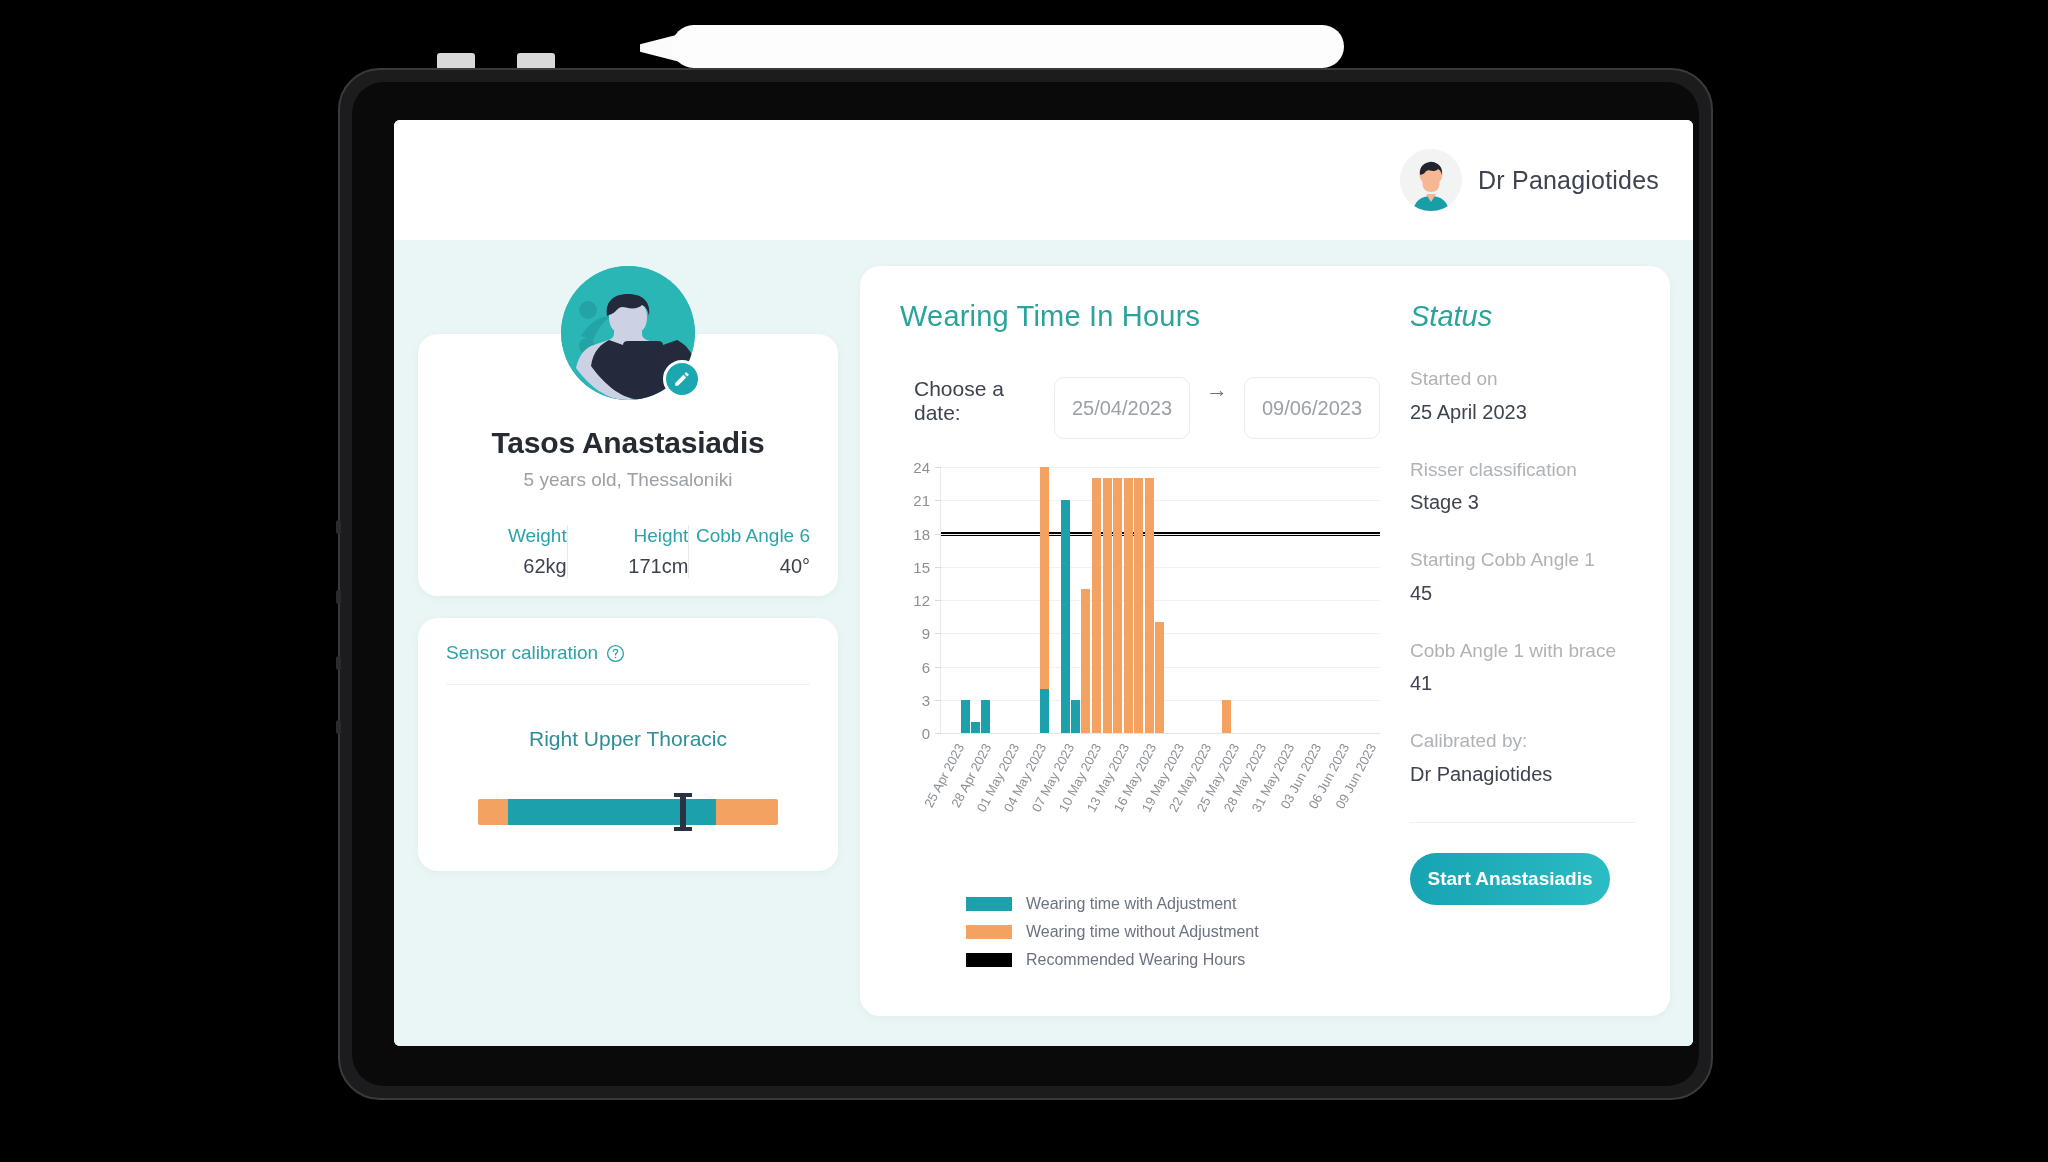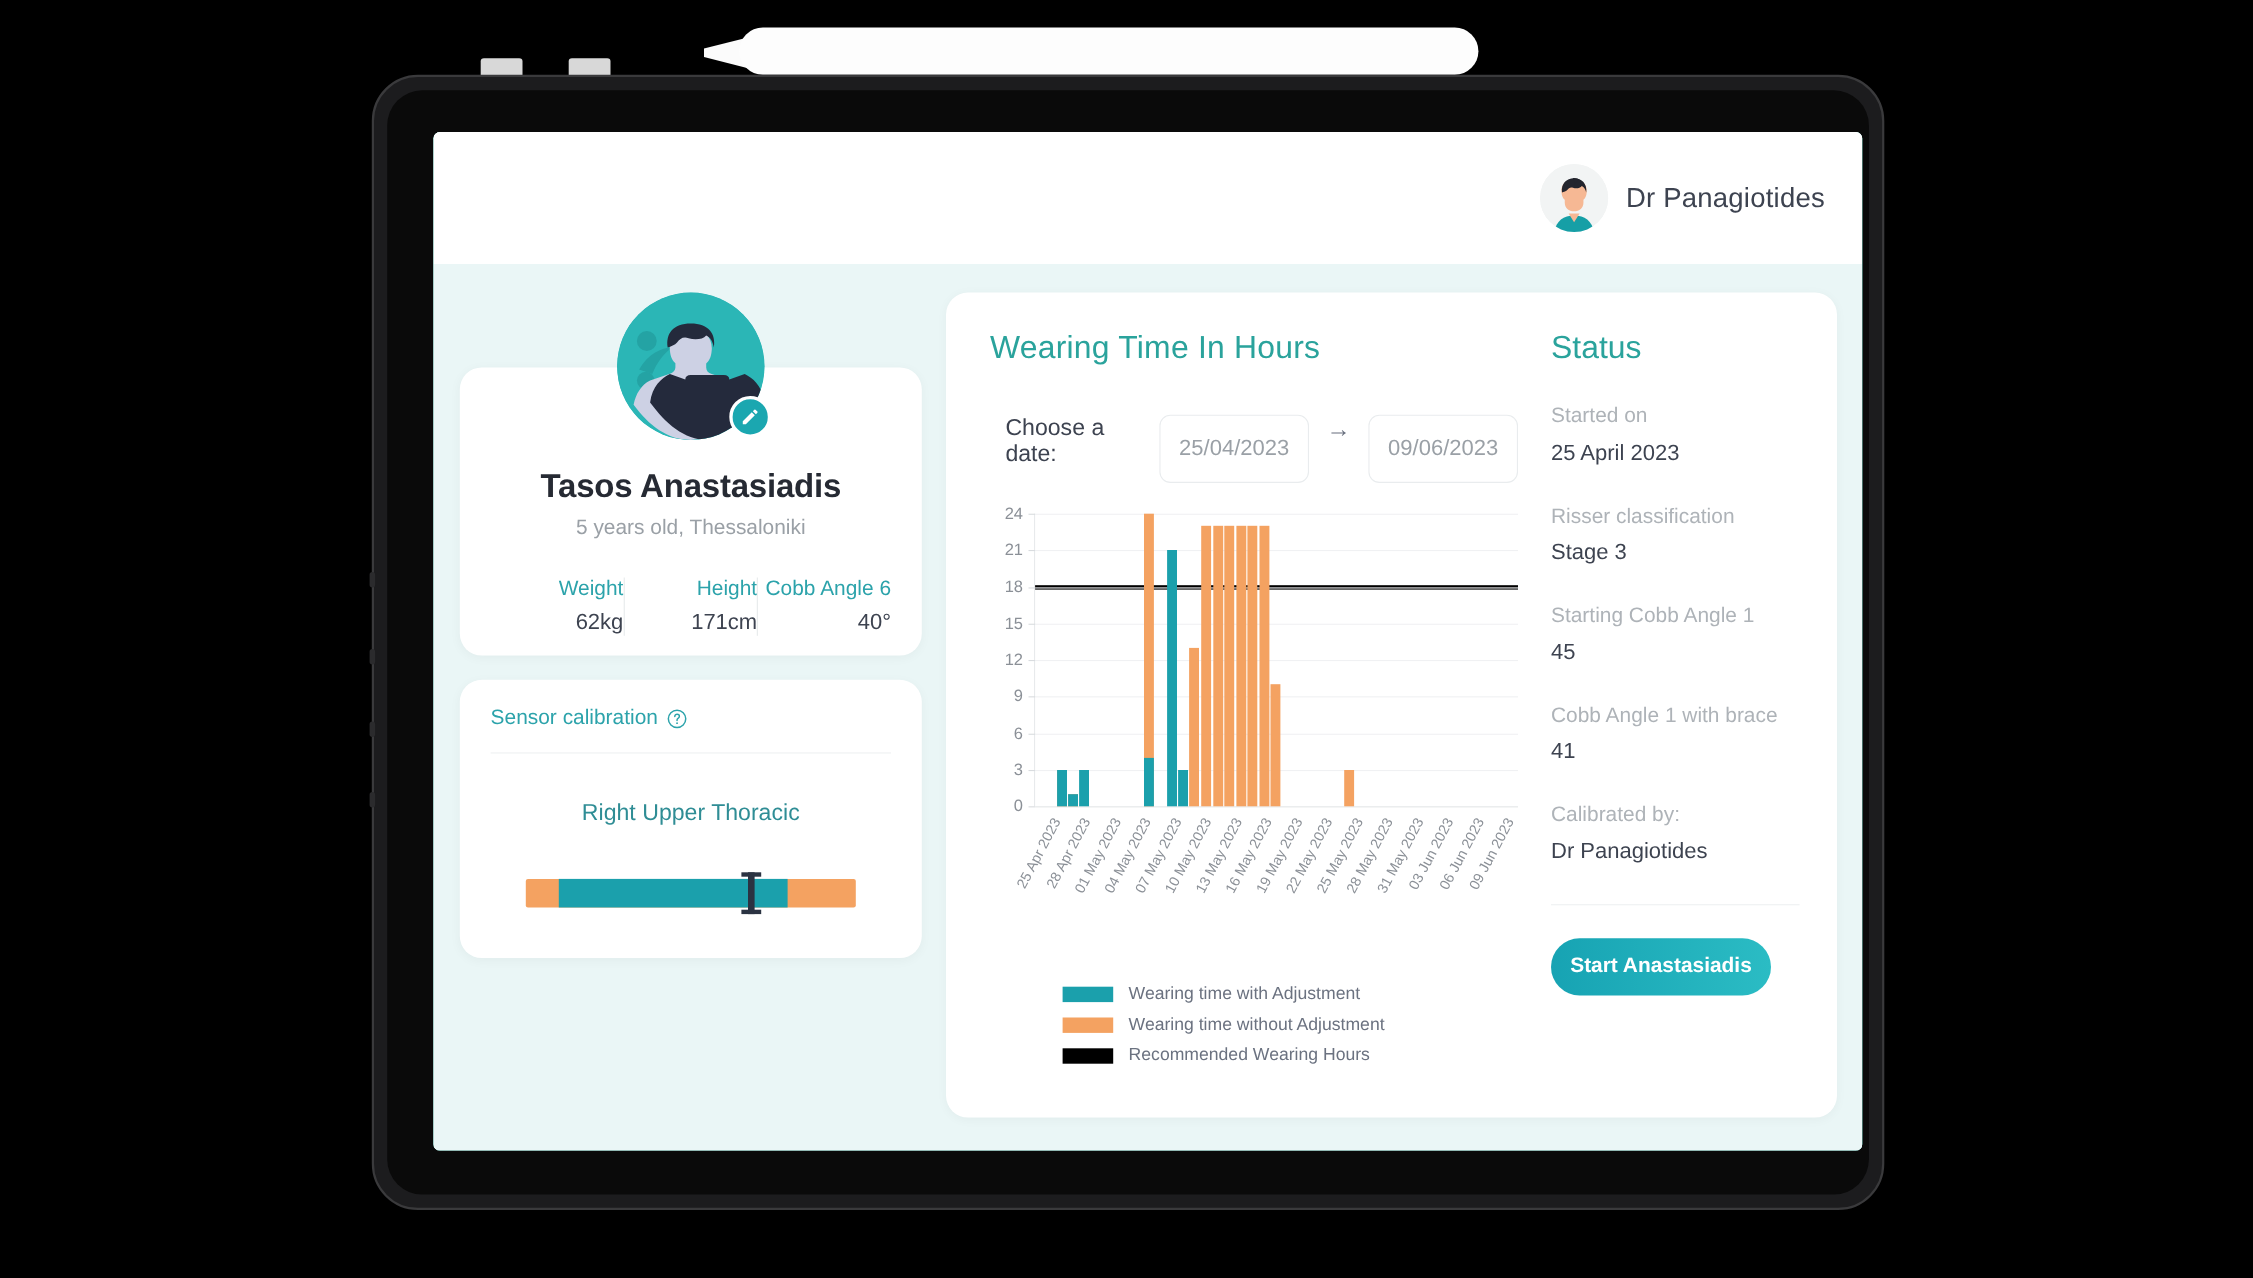--- a/index.html
+++ b/index.html
@@ -29,21 +29,21 @@
     background: #1c1c1e;
     border-radius: 42px;
     border: 2px solid #3a3a3c;
   }
   #tablet-inner {
     position: absolute; inset: 12px;
     background: #0a0a0a; border-radius: 32px;
   }
   #screen {
     position: absolute; left: 42px; top: 38px; right: 6px; bottom: 40px;
-    background: #5eead4; border-radius: 6px; overflow: hidden;
+    background: #0369a1; border-radius: 6px; overflow: hidden;
   }
   .side-dot { position: absolute; left: -4px; width: 5px; background: #2b2b2d; border-radius: 3px; }
 
   
   #app { position: absolute; inset: 0; background: #edf7f7; display: flex; flex-direction: column; }
   #topbar {
     height: 120px; background: #ffffff; flex: none;
     display: flex; align-items: center; justify-content: flex-end;
     padding-right: 34px;
   }
@@ -110,21 +110,21 @@
     position: absolute; top: 8px; font-size: 13px; color: #8b9097; white-space: nowrap;
     transform-origin: left top; transform: rotate(-62deg) translate(-100%, 0);
   }
   #legend { margin-top: 128px; padding-left: 66px; }
   .legend-row { display: flex; align-items: center; gap: 14px; margin-bottom: 10px; }
   .legend-swatch { width: 46px; height: 14px; flex: none; }
   .legend-label { font-size: 16px; color: #6b7280; }
 
   
   #status-col { width: 270px; flex: none; padding: 0 34px 0 10px; }
-  #status-title { font-size: 29px; color: #2aa39c; }
+  #status-title { font-size: 29px; color: #2aa39c; font-style: italic; }
   .st-label { font-size: 19px; color: #aeb3b8; margin-top: 32px; line-height: 1.45; }
   .st-value { font-size: 20px; color: #3d4350; margin-top: 8px; }
   #status-divider { height: 1px; background: #eef1f2; margin-top: 36px; }
   #start-btn {
     margin-top: 30px; width: 200px; height: 52px; border: none; border-radius: 26px;
     background: linear-gradient(90deg,#17a3b3,#2bbcc4); color: #fff;
     font-size: 19px; font-weight: bold; cursor: pointer; font-family: "Liberation Sans", sans-serif;
   }
 </style>
 </head>

